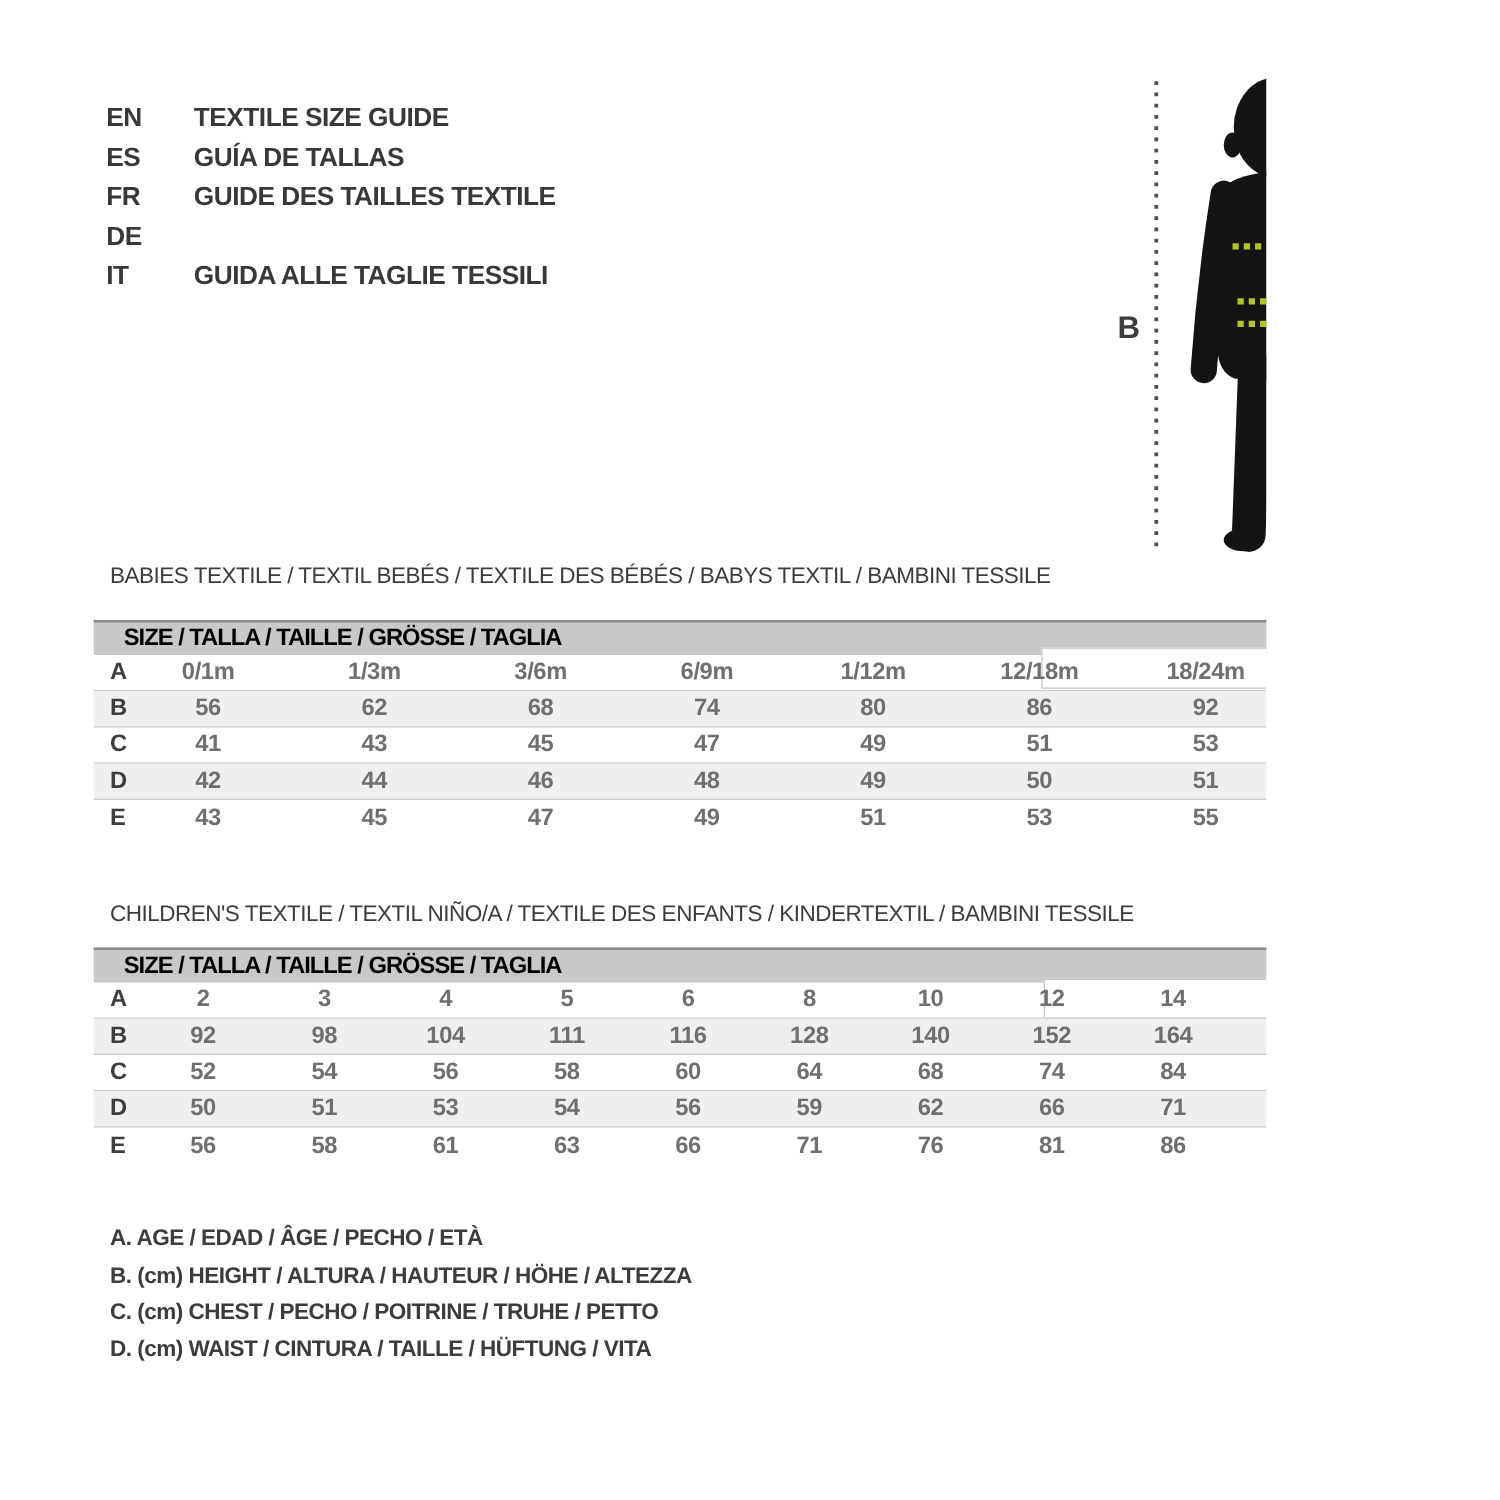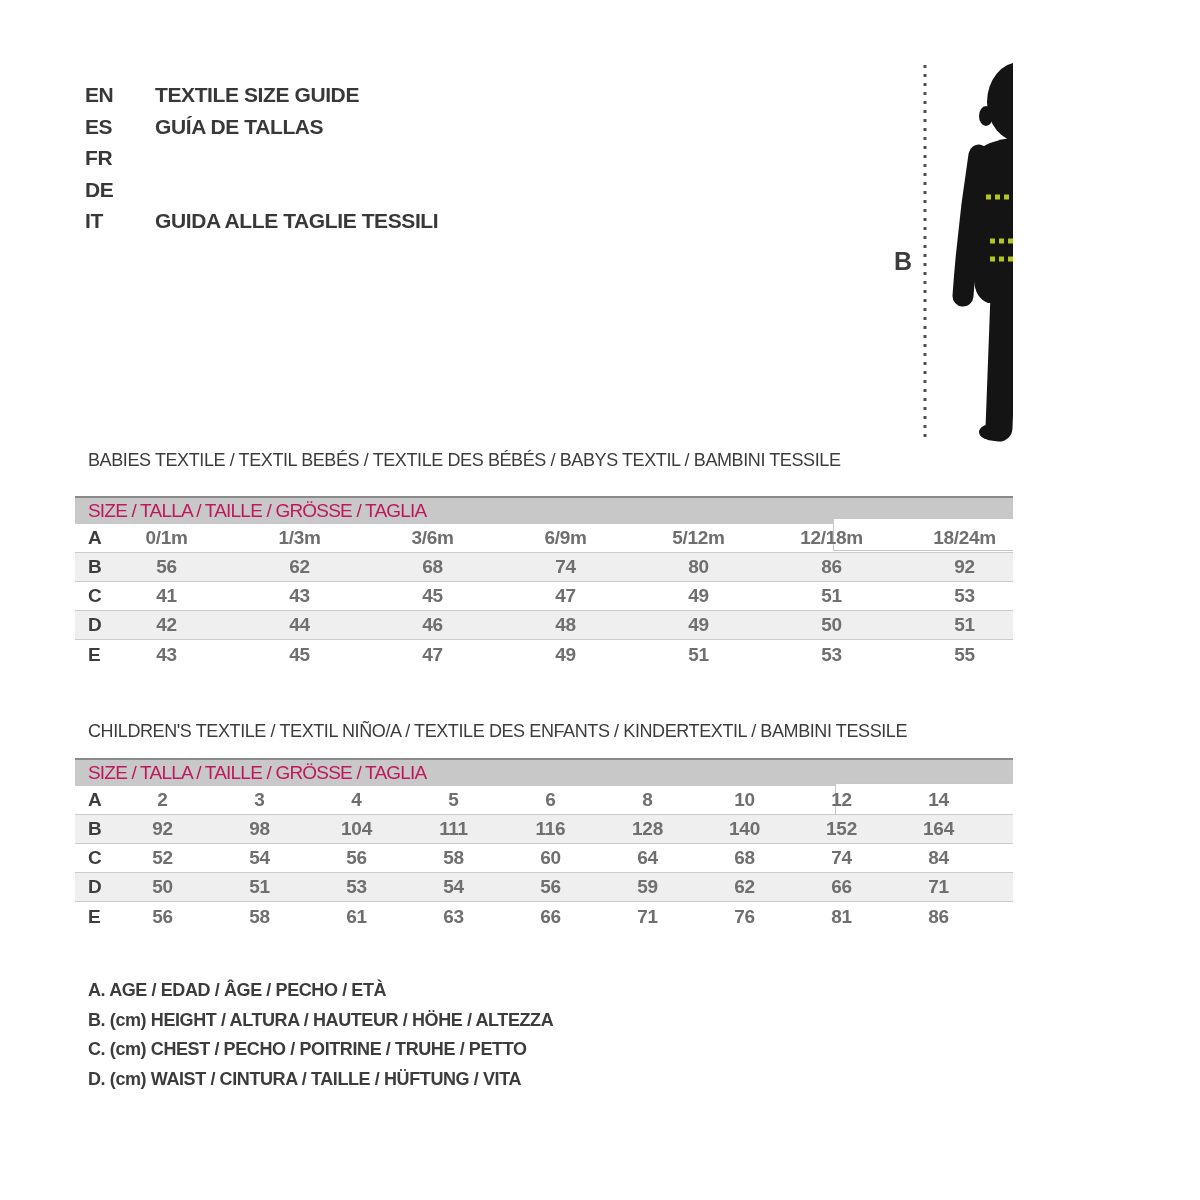--- a/index.html
+++ b/index.html
@@ -14,21 +14,21 @@
   
   .section-title{position:absolute;left:88px;font-size:18px;font-weight:400;letter-spacing:-0.4px;color:#3c3c3c;white-space:nowrap;}
   #babies-title{top:450px;}
   #children-title{top:721px;}
   
   .tbl{position:absolute;left:75px;}
   #babies-table{top:496px;width:1063px;}
   #children-table{top:758px;width:952px;}
   .size-band{
     height:28px;box-sizing:border-box;border-top:2px solid #8a8a8a;background:#c8c8c8;
-    line-height:25px;padding-left:13px;font-size:19px;font-weight:400;letter-spacing:-0.8px;color:#be185d;
+    line-height:25px;padding-left:24px;font-size:19px;font-weight:700;letter-spacing:-0.8px;color:#000000;
   }
   .trow{
     position:relative;z-index:2;height:29px;box-sizing:border-box;
     display:grid;align-items:center;overflow:visible;
   }
   #babies-table .trow{grid-template-columns:25px repeat(8,133px);}
   #children-table .trow{grid-template-columns:39px repeat(9,97px);}
   .trow.sep{border-bottom:1px solid #cbcbcb;}
   .trow.stripe{background:#efefef;}
   .tlabel{padding-left:13px;font-size:19px;font-weight:700;color:#3d3d3d;}
@@ -54,20 +54,21 @@
     <div class="lang-row">
       <span class="lang-code">EN</span>
       <span class="lang-label">TEXTILE SIZE GUIDE</span>
     </div>
     <div class="lang-row">
       <span class="lang-code">ES</span>
       <span class="lang-label">GUÍA DE TALLAS</span>
     </div>
     <div class="lang-row">
       <span class="lang-code">FR</span>
+      <span class="lang-label">GUIDE DES TAILLES TEXTILE</span>
     </div>
     <div class="lang-row">
       <span class="lang-code">DE</span>
     </div>
     <div class="lang-row">
       <span class="lang-code">IT</span>
       <span class="lang-label">GUIDA ALLE TAGLIE TESSILI</span>
     </div>
   </div>
 
@@ -105,21 +106,21 @@
   <div id="babies-table" class="tbl">
     <div class="size-band">SIZE / TALLA / TAILLE / GRÖSSE / TAGLIA</div>
     <div id="babies-box" class="highlight-box"></div>
     <div id="babies-rows">
         <div class="trow sep">
           <div class="tlabel">A</div>
           <div class="tcell">0/1m</div>
           <div class="tcell">1/3m</div>
           <div class="tcell">3/6m</div>
           <div class="tcell">6/9m</div>
-          <div class="tcell">5/12m</div>
+          <div class="tcell">1/12m</div>
           <div class="tcell">12/18m</div>
           <div class="tcell">18/24m</div>
           <div class="tcell">24/36m</div>
         </div>
         <div class="trow stripe sep">
           <div class="tlabel">B</div>
           <div class="tcell">56</div>
           <div class="tcell">62</div>
           <div class="tcell">68</div>
           <div class="tcell">74</div>

